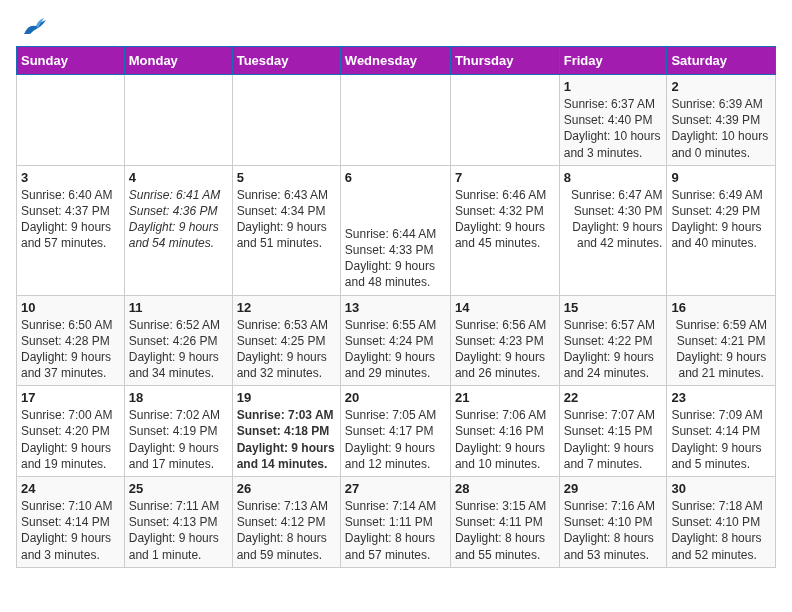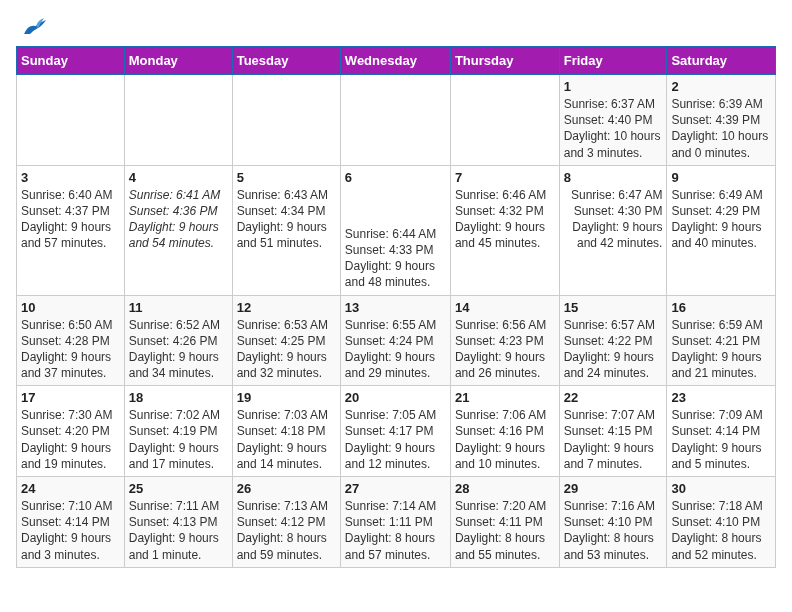--- a/index.html
+++ b/index.html
@@ -207,41 +207,41 @@
 Daylight: 9 hours and 26 minutes.</div>
         </td>
         <td>
           <span class="day-number">15</span>
           <div class="day-info" style="white-space: pre-line;">Sunrise: 6:57 AM
 Sunset: 4:22 PM
 Daylight: 9 hours and 24 minutes.</div>
         </td>
         <td>
           <span class="day-number">16</span>
-          <div class="day-info" style="white-space: pre-line;">Sunrise: 6:59 AM
+          <div class="day-info" style="white-space: pre-line; text-align: center;">Sunrise: 6:59 AM
 Sunset: 4:21 PM
 Daylight: 9 hours and 21 minutes.</div>
         </td>
       </tr>
       <tr>
         <td>
           <span class="day-number">17</span>
-          <div class="day-info" style="white-space: pre-line;">Sunrise: 7:30 AM
+          <div class="day-info" style="white-space: pre-line;">Sunrise: 7:00 AM
 Sunset: 4:20 PM
 Daylight: 9 hours and 19 minutes.</div>
         </td>
         <td>
           <span class="day-number">18</span>
           <div class="day-info" style="white-space: pre-line;">Sunrise: 7:02 AM
 Sunset: 4:19 PM
 Daylight: 9 hours and 17 minutes.</div>
         </td>
         <td>
           <span class="day-number">19</span>
-          <div class="day-info" style="white-space: pre-line;">Sunrise: 7:03 AM
+          <div class="day-info" style="white-space: pre-line; font-weight: bold;">Sunrise: 7:03 AM
 Sunset: 4:18 PM
 Daylight: 9 hours and 14 minutes.</div>
         </td>
         <td>
           <span class="day-number">20</span>
           <div class="day-info" style="white-space: pre-line;">Sunrise: 7:05 AM
 Sunset: 4:17 PM
 Daylight: 9 hours and 12 minutes.</div>
         </td>
         <td>
@@ -283,21 +283,21 @@
 Daylight: 8 hours and 59 minutes.</div>
         </td>
         <td>
           <span class="day-number">27</span>
           <div class="day-info" style="white-space: pre-line;">Sunrise: 7:14 AM
 Sunset: 1:11 PM
 Daylight: 8 hours and 57 minutes.</div>
         </td>
         <td>
           <span class="day-number">28</span>
-          <div class="day-info" style="white-space: pre-line;">Sunrise: 7:20 AM
+          <div class="day-info" style="white-space: pre-line;">Sunrise: 3:15 AM
 Sunset: 4:11 PM
 Daylight: 8 hours and 55 minutes.</div>
         </td>
         <td>
           <span class="day-number">29</span>
           <div class="day-info" style="white-space: pre-line;">Sunrise: 7:16 AM
 Sunset: 4:10 PM
 Daylight: 8 hours and 53 minutes.</div>
         </td>
         <td>

